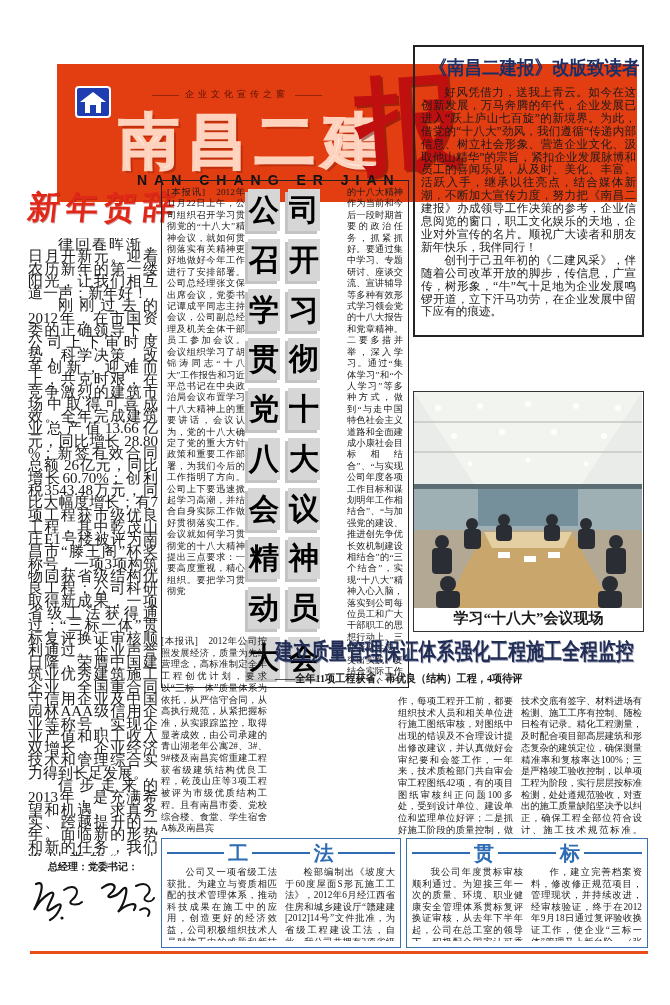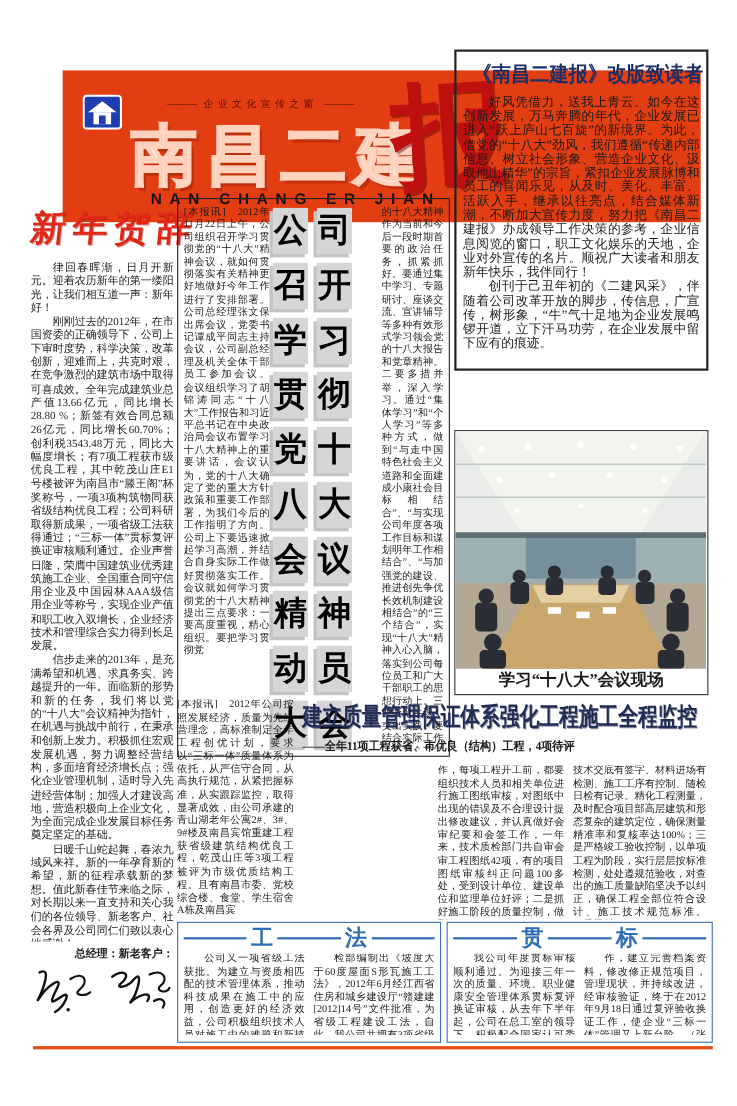--- a/index.html
+++ b/index.html
@@ -20,23 +20,23 @@
   .mh-en{position:absolute;left:70px;top:108px;font-family:"Liberation Sans","DejaVu Sans",sans-serif;
          font-size:14px;font-weight:bold;color:#111;letter-spacing:7px;white-space:nowrap;padding-left:10px;}
   .mh-infobar{position:absolute;left:0;bottom:0;width:100%;border-top:3px solid #111;border-bottom:3px solid #111;
               height:16px;display:flex;align-items:center;justify-content:space-between;padding:0 10px;box-sizing:border-box;}
   .mh-infobar span{font-size:8.5px;color:#3d0a02;white-space:nowrap;}
 
   
   .left-col{position:absolute;left:28px;top:186px;width:130px;height:776px;}
   .greet-title{font-size:32px;font-weight:bold;color:#e02818;letter-spacing:6px;white-space:nowrap;
                transform:skewX(-6deg);text-shadow:1px 1px 0 rgba(150,0,0,.4);margin-bottom:8px;}
-  .greet-body{height:618px;overflow:hidden;font-size:10px;line-height:12.3px;text-align:justify;}
+  .greet-body{height:618px;overflow:hidden;font-size:15px;line-height:12.3px;text-align:justify;}
   .greet-body p{margin:0;text-indent:2em;}
-  .sig-labels{display:flex;justify-content:flex-end;font-size:10px;font-weight:bold;margin-top:4px;}
+  .sig-labels{display:flex;justify-content:center;font-size:10px;font-weight:bold;margin-top:4px;}
   .sig-row{display:flex;justify-content:space-between;align-items:flex-start;margin-top:2px;}
 
   
   .center-box{position:absolute;left:161px;top:180px;width:248px;height:508px;
               border:1.5px solid #222;box-sizing:border-box;padding:6px 5px;display:flex;gap:3px;}
   .c-col{font-size:9.2px;line-height:11.4px;text-align:justify;overflow:hidden;}
   .c-col-left{width:78px;}
   .c-col-right{width:88px;flex:1;margin-left:24px;}
   .c-headline{width:72px;display:flex;flex-direction:column;justify-content:space-between;padding:2px 0;}
   .hl-row{display:flex;justify-content:space-between;}
@@ -110,21 +110,21 @@
     <div class="greet-title">新年贺辞</div>
     <div class="greet-body">
       <p>律回春晖渐，日月开新元。迎着农历新年的第一缕阳光，让我们相互道一声：新年好！</p>
       <p>刚刚过去的2012年，在市国资委的正确领导下，公司上下审时度势，科学决策，改革创新，迎难而上，共克时艰，在竞争激烈的建筑市场中取得可喜成效。全年完成建筑业总产值13.66亿元，同比增长 28.80 %；新签有效合同总额 26亿元，同比增长60.70%；创利税3543.48万元，同比大幅度增长；有7项工程获市级优良工程，其中乾茂山庄E1号楼被评为南昌市“滕王阁”杯奖称号，一项3项构筑物同获省级结构优良工程；公司科研取得新成果，一项省级工法获得通过；“三标一体”贯标复评换证审核顺利通过。企业声誉日隆，荣膺中国建筑业优秀建筑施工企业、全国重合同守信用企业及中国园林AAA级信用企业等称号，实现企业产值和职工收入双增长，企业经济技术和管理综合实力得到长足发展。</p>
       <p>信步走来的2013年，是充满希望和机遇、求真务实、跨越提升的一年。面临新的形势和新的任务，我们将以党的“十八大”会议精神为指针，在机遇与挑战中前行，在秉承和创新上发力。积极抓住宏观发展机遇，努力调整经营结构，多面培育经济增长点；强化企业管理机制，适时导入先进经营体制；加强人才建设高地，营造积极向上企业文化，为全面完成企业发展目标任务奠定坚定的基础。</p>
       <p>日暖千山蛇起舞，春浓九域风来祥。新的一年孕育新的希望，新的征程承载新的梦想。值此新春佳节来临之际，对长期以来一直支持和关心我们的各位领导、新老客户、社会各界及公司同仁们致以衷心地感谢！</p>
 
     </div>
     <div class="sig-labels">
       <span>总经理：</span>
-      <span>新老客户：</span>
+      <span>党委书记：</span>
     </div>
     <div class="sig-row">
       <svg width="62" height="48" viewBox="0 0 62 48">
         <path d="M8,8 C20,2 10,26 6,34 C14,20 30,10 24,22 C20,31 14,40 28,30 C38,23 30,40 22,44" fill="none" stroke="#111" stroke-width="2.2" stroke-linecap="round"></path>
         <path d="M36,14 C48,6 54,16 44,24 C38,29 50,30 54,26" fill="none" stroke="#111" stroke-width="2" stroke-linecap="round"></path>
         <circle cx="34" cy="42" r="1.6" fill="#111"></circle>
       </svg>
       <svg width="62" height="48" viewBox="0 0 62 48">
         <path d="M6,12 C16,4 24,10 14,18 C8,23 20,22 26,14 C34,5 30,26 22,36 C30,28 44,24 38,34" fill="none" stroke="#111" stroke-width="2.2" stroke-linecap="round"></path>
         <path d="M40,10 C52,4 58,14 50,20 C44,25 56,28 58,22 M44,34 C50,30 56,34 52,40" fill="none" stroke="#111" stroke-width="2" stroke-linecap="round"></path>

